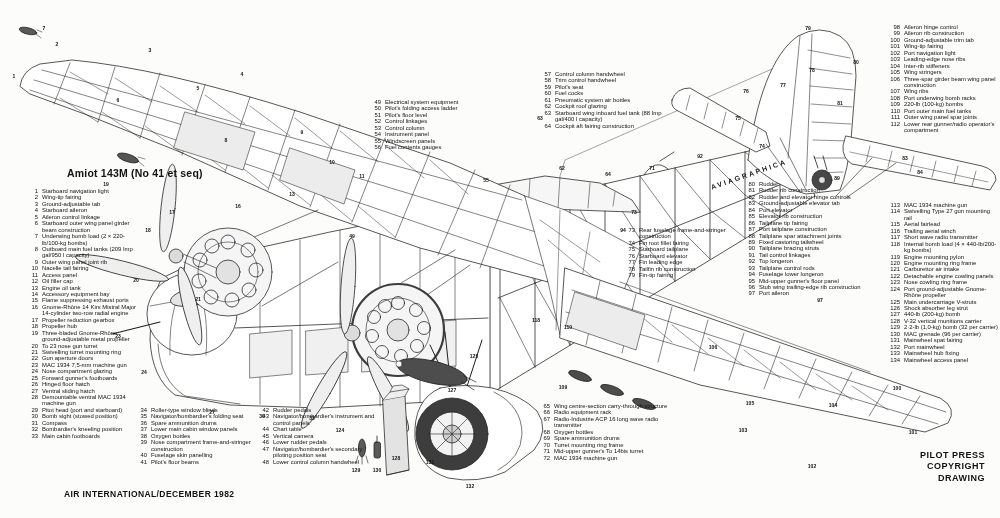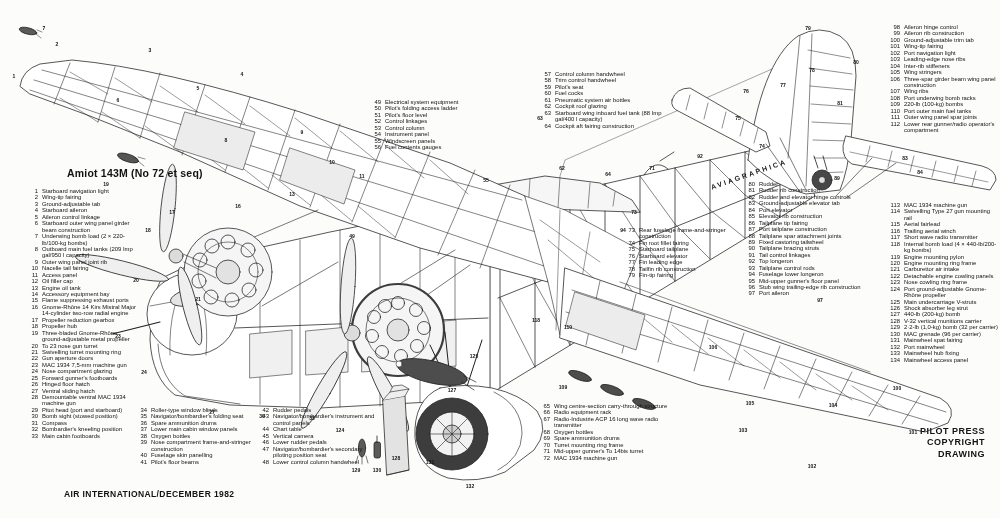--- a/index.html
+++ b/index.html
@@ -6,21 +6,21 @@
   .page{position:relative;width:1000px;height:518px;background:#fcfcfa;overflow:hidden;
         font-family:"Liberation Sans", sans-serif;color:#121212;}
   svg.drawing{position:absolute;left:0;top:0;width:1000px;height:518px;}
   .title{position:absolute;left:67px;top:166px;font-size:10.5px;font-weight:700;line-height:1.5;letter-spacing:.2px;}
   .key{position:absolute;font-size:5.9px;line-height:1.09;}
   .ki{display:flex;}
   .kn{flex:0 0 14px;text-align:right;padding-right:4px;}
   .k3 .kn{flex-basis:17px;}
   .kt{flex:1;}
   .footer{position:absolute;left:64px;top:489px;font-size:8.5px;font-weight:700;letter-spacing:.4px;}
-  .copyright{position:absolute;right:15px;top:426px;text-align:right;font-size:9px;font-weight:700;
+  .copyright{position:absolute;right:15px;top:450px;text-align:right;font-size:9px;font-weight:700;
              line-height:1.25;letter-spacing:.5px;}
   .copyright .cl{display:block;}
   .signature{position:absolute;left:710px;top:184px;font-size:7px;font-weight:600;letter-spacing:2.2px;
              transform:rotate(-19deg);transform-origin:left top;color:#222;}
   .callout{position:absolute;font-size:5px;font-weight:700;transform:translate(-50%,-50%);color:#101010;}
 </style>
 </head>
 <body>
 
 <div class="page">
@@ -176,21 +176,21 @@
         <path d="M358,456 L356,463 M366,456 L368,463 M362,457 L362,464" stroke-width="0.6"></path>
         <rect x="374" y="442" width="6.5" height="16" rx="2" fill="#5a5a5a"></rect>
         <path d="M377,442 L377,436" stroke-width="0.8"></path>
         <ellipse cx="28" cy="31" rx="9" ry="3.2" fill="#5a5a5a" transform="rotate(14 28 31)"></ellipse>
         <path d="M36,34 L41,38 M37,30 L42,32" stroke-width="0.5"></path>
       </g>
     </g>
   </svg>
 
   <div class="title">
-    <div>Amiot 143M (No 72 et seq)</div>
+    <div>Amiot 143M (No 41 et seq)</div>
   </div>
 
   <div class="key" style="left:24px;top:188px;width:112px;">
       <div class="ki">
         <span class="kn">1</span>
         <span class="kt">Starboard navigation light</span>
       </div>
       <div class="ki">
         <span class="kn">2</span>
         <span class="kt">Wing-tip fairing</span>

